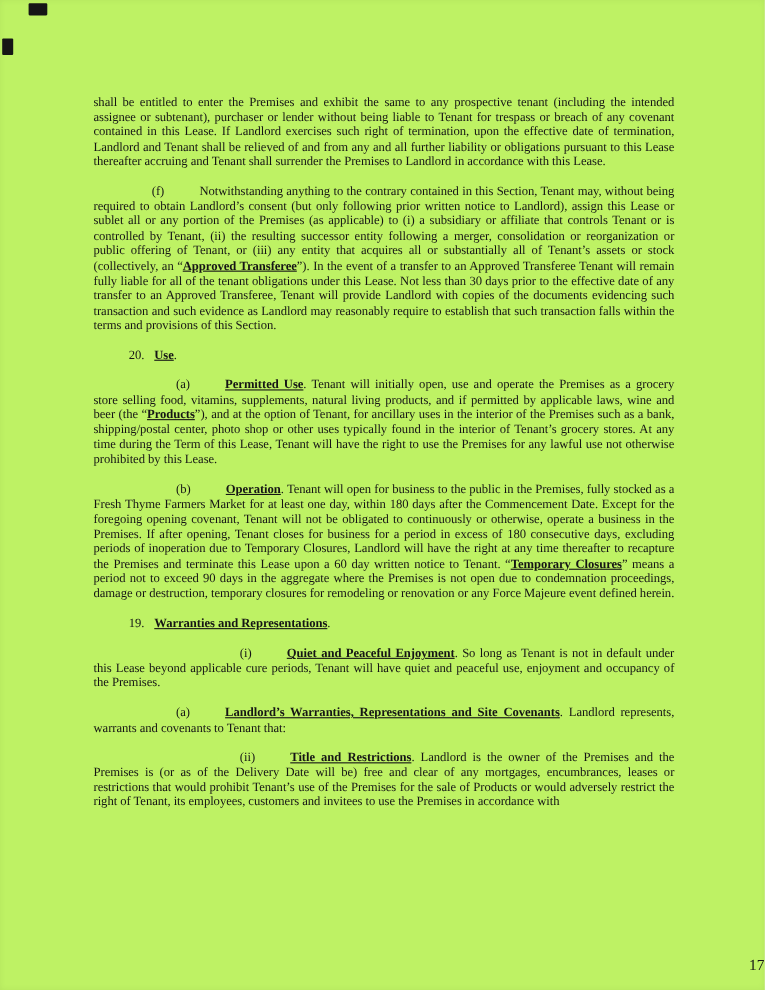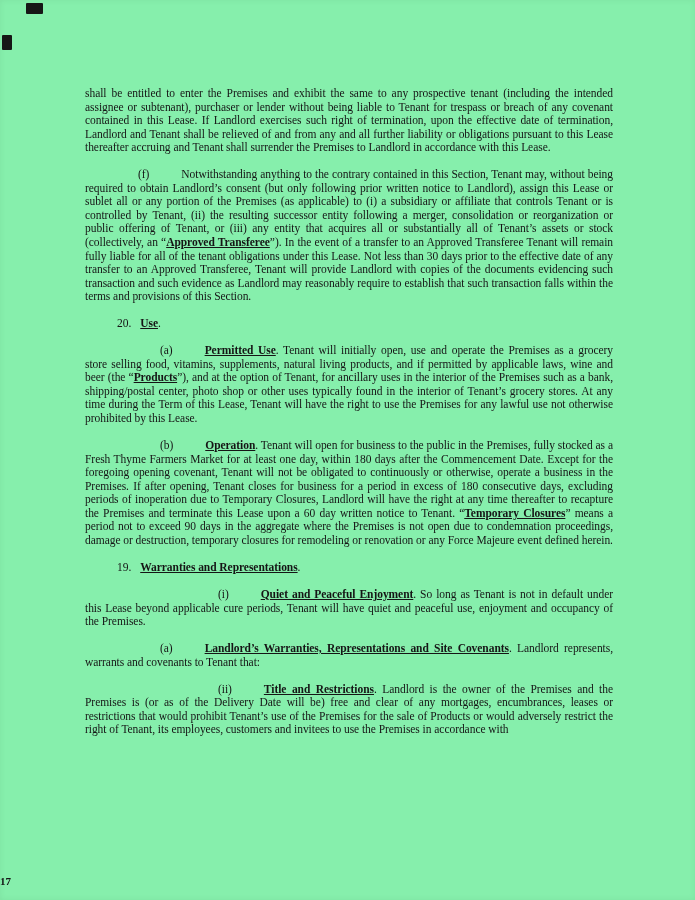--- a/index.html
+++ b/index.html
@@ -6,21 +6,21 @@
   body {
     width: 695px;
     height: 900px;
     background: #f2f1ee;
     font-family: "Liberation Serif", serif;
   }
   .page {
     position: relative;
     width: 695px;
     height: 900px;
-    background: #86efac;
+    background: #bef264;
     color: #151515;
     overflow: hidden;
     box-shadow: inset 0 0 6px rgba(0,0,0,0.06);
   }
   .artifact {
     position: absolute;
     background: #161616;
   }
   .artifact-top { left: 26px; top: 3px; width: 17px; height: 11px; border-radius: 1px; }
   .artifact-left { left: 2px; top: 35px; width: 10px; height: 15px; border-radius: 1px; }
@@ -40,24 +40,23 @@
   .ind-a { text-indent: 75px; }
   .ind-i { text-indent: 133px; }
   .u { text-decoration: underline; text-underline-offset: 1px; font-weight: bold; }
   .tab { display: inline-block; width: 32px; }
   .gap { display: inline-block; width: 9px; }
   .page-number {
     position: absolute;
     bottom: 13px;
     left: 0;
     width: 100%;
-    text-align: left;
-    font-size: 11px;
+    text-align: right;
+    font-size: 14px;
     color: #151515;
-    font-weight: bold;
   }
 </style>
 </head>
 <body>
 
 <div class="page">
 
   <div class="artifact artifact-top"></div>
   <div class="artifact artifact-left"></div>
 

